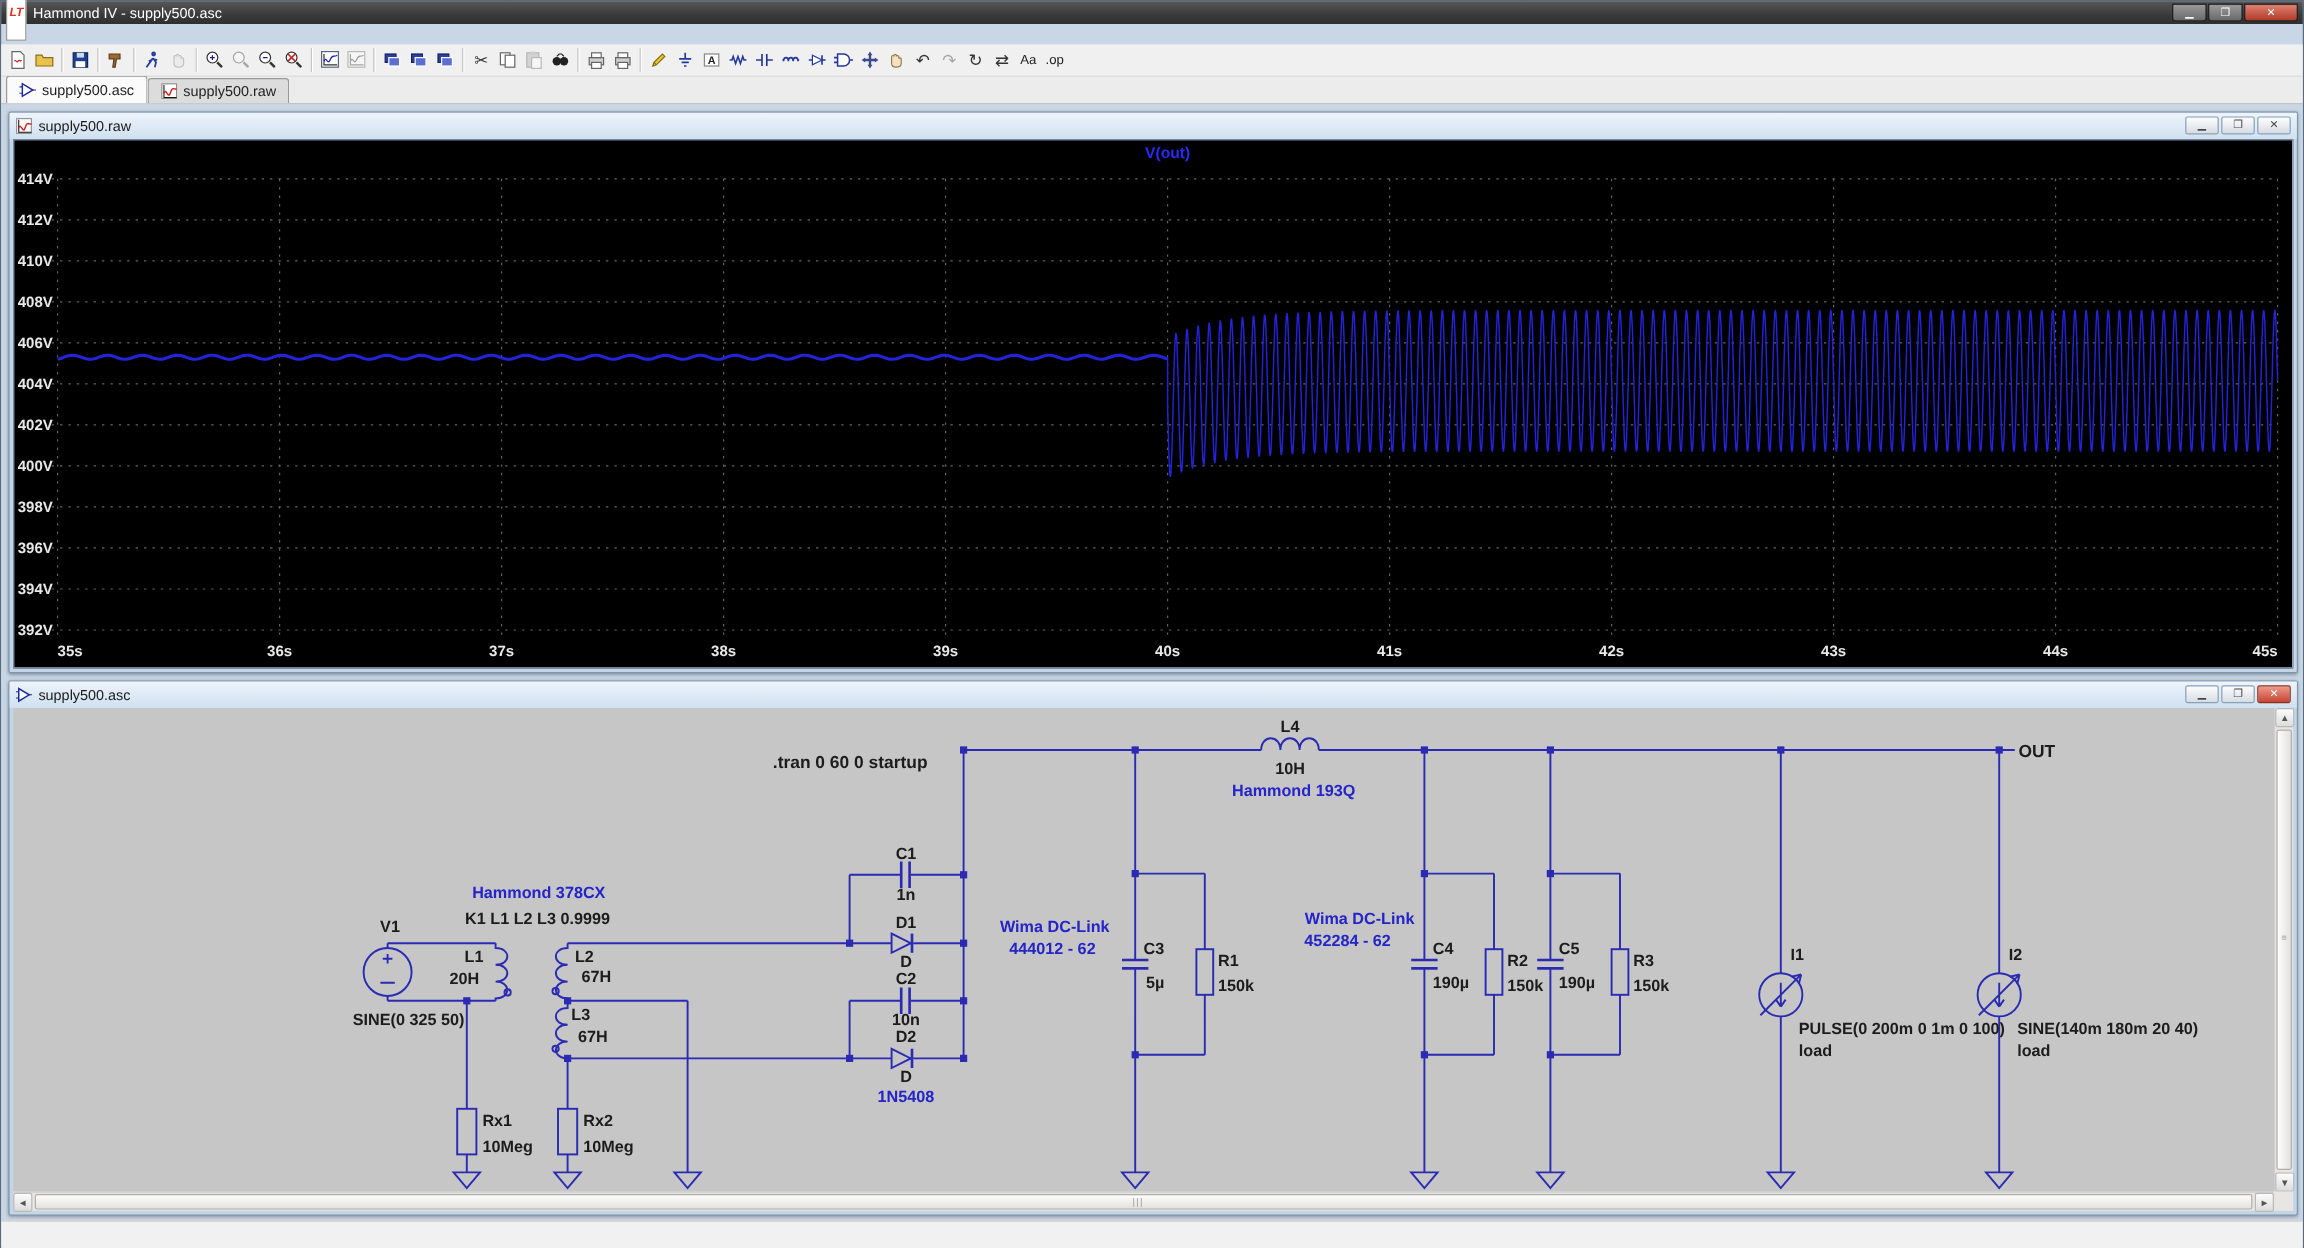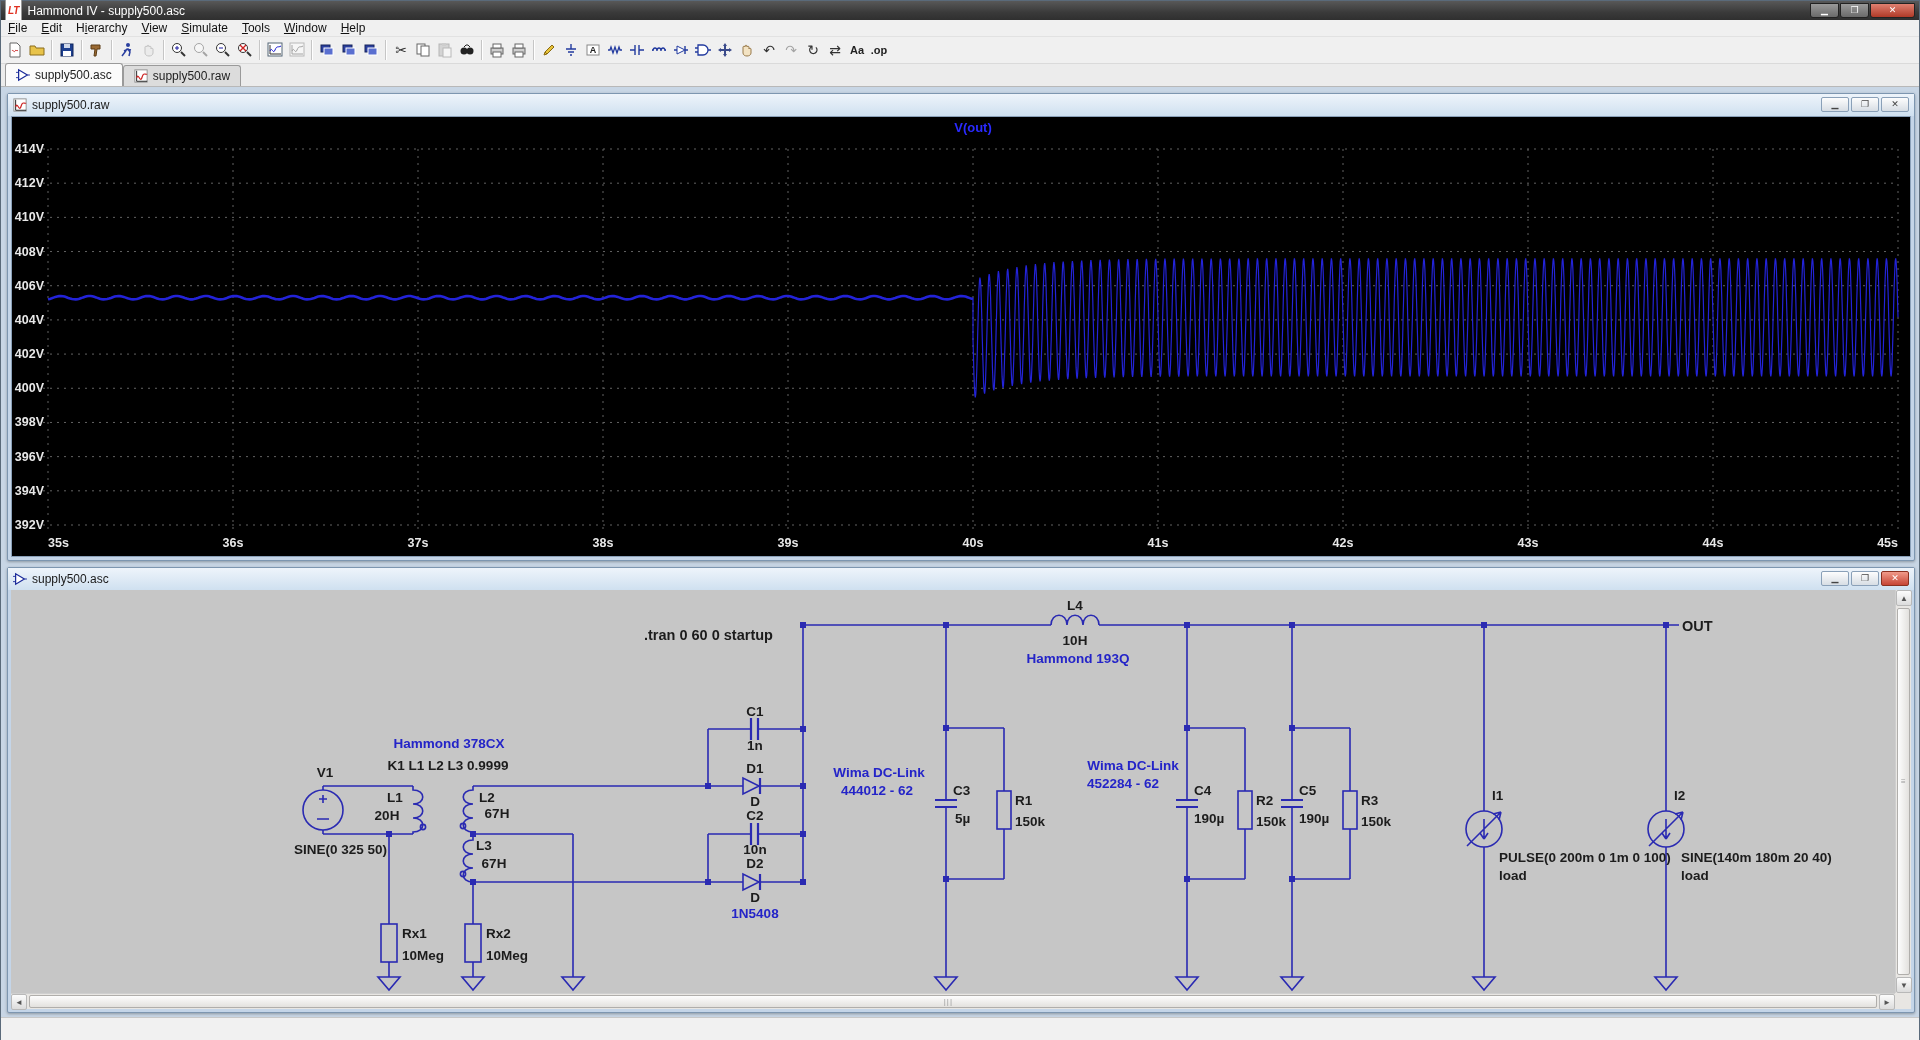--- a/index.html
+++ b/index.html
@@ -24,21 +24,21 @@
     display:flex; align-items:center; font-size:12px; color:#111; border-bottom:1px solid #e2e2e2;}
   .menuitem { padding:1px 7px; }
 
   
   .toolbar { position:absolute; left:0; top:36px; width:100%; height:27px; background:#f0f0f0;
     display:flex; align-items:center; padding-left:3px; border-bottom:1px solid #dadada; }
   .tbtn { width:22px; height:22px; display:inline-flex; align-items:center; justify-content:center; }
   .tbtn.disabled { filter:grayscale(1) opacity(0.4); }
   .tsep { width:2px; height:20px; border-left:1px solid #c6c6c6; border-right:1px solid #fff; margin:0 3px; }
   .glyph { font-size:14px; color:#333; }
-  .glyph.small { font-size:11px; font-weight:bold; color:#222; }
+  .glyph.small { font-size:11px; font-weight:normal; color:#222; }
 
   
   .tabbar { position:absolute; left:0; top:63px; width:100%; height:23px; background:#ececec;
     display:flex; align-items:flex-end; padding-left:4px; border-bottom:1px solid #b8b8b8; }
   .tab { height:21px; display:flex; align-items:center; gap:5px; padding:0 10px; font-size:12px;
     border:1px solid #9a9a9a; border-bottom:none; border-radius:3px 3px 0 0; background:#dcdcdc; color:#222; }
   .tab.active { background:#fbfbfb; height:23px; }
 
   
   .mdi { position:absolute; left:0; top:86px; width:100%; height:930px; background:#c8d6e5; }
@@ -199,30 +199,20 @@
   <div class="titlebar">
     <span class="lt-icon">LT</span>
     <span>Hammond IV - supply500.asc</span>
     <div class="winbtns">
       <div class="wbtn">▁</div>
       <div class="wbtn">❐</div>
       <div class="wbtn close">✕</div>
     </div>
   </div>
 
-  <div class="menubar" id="menubar">
-      <div class="menuitem"><u>F</u>ile</div>
-      <div class="menuitem"><u>E</u>dit</div>
-      <div class="menuitem">H<u>i</u>erarchy</div>
-      <div class="menuitem"><u>V</u>iew</div>
-      <div class="menuitem"><u>S</u>imulate</div>
-      <div class="menuitem"><u>T</u>ools</div>
-      <div class="menuitem"><u>W</u>indow</div>
-      <div class="menuitem"><u>H</u>elp</div>
-    </div>
   <div class="toolbar" id="toolbar">
       <span class="tbtn">
         <svg width="16" height="16">
           <use href="#sy-doc"></use>
         </svg>
       </span>
       <span class="tbtn">
         <svg width="16" height="16">
           <use href="#sy-folder"></use>
         </svg>

